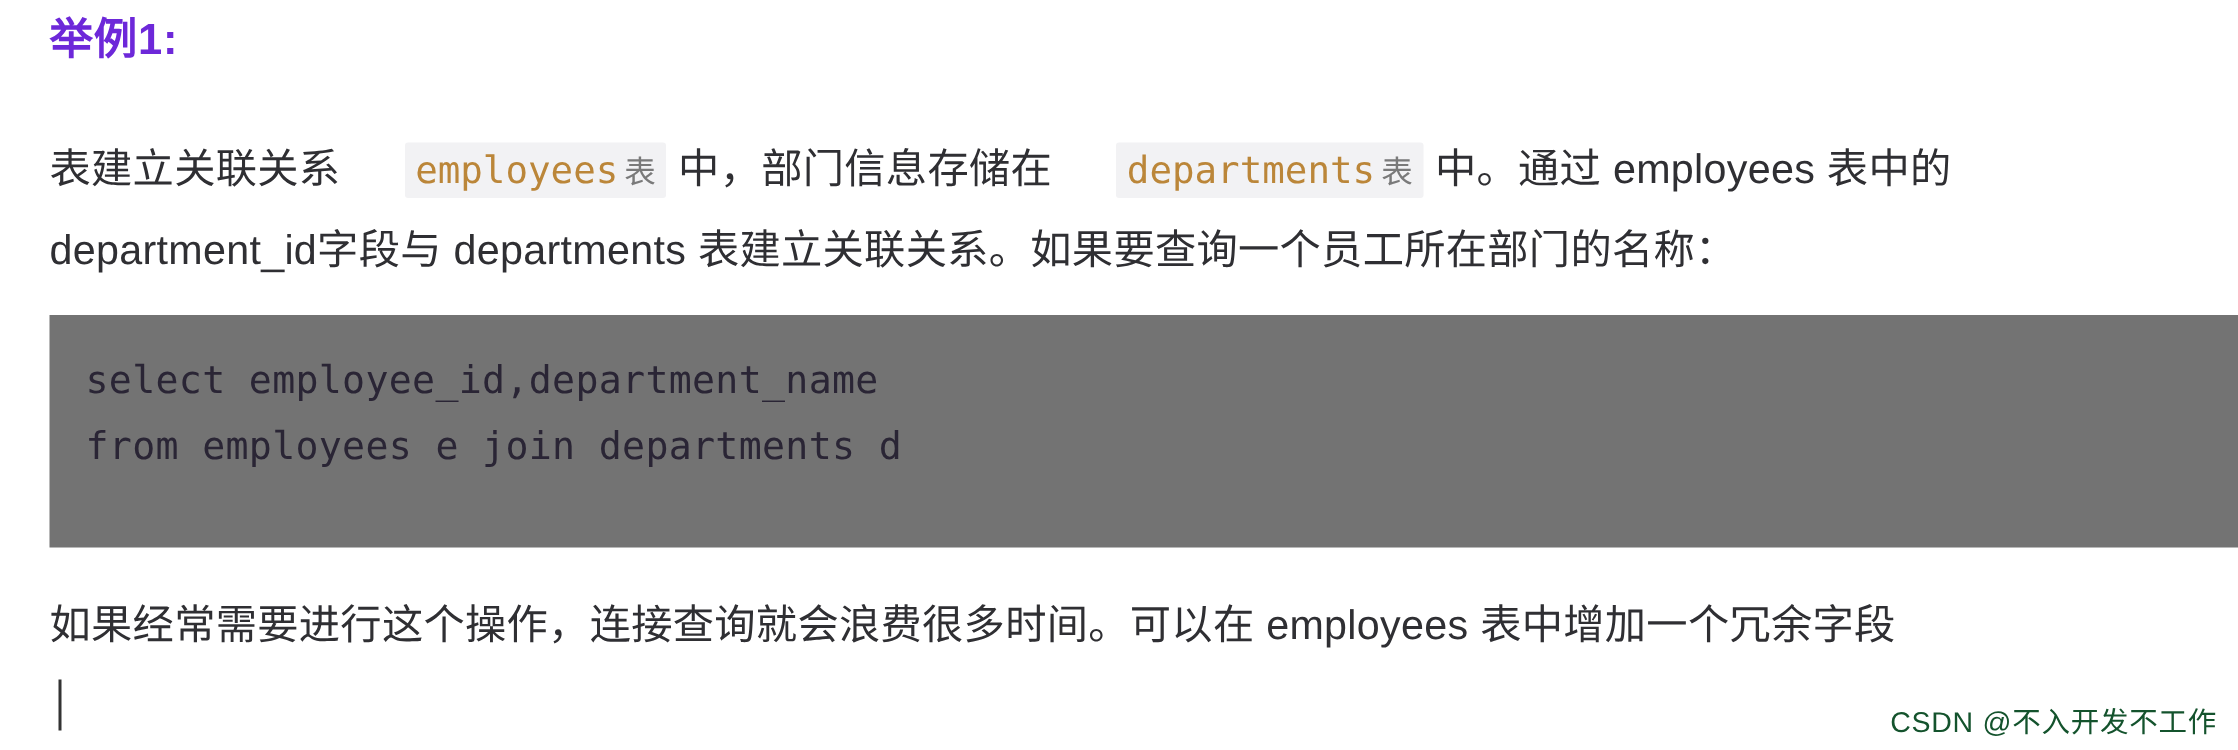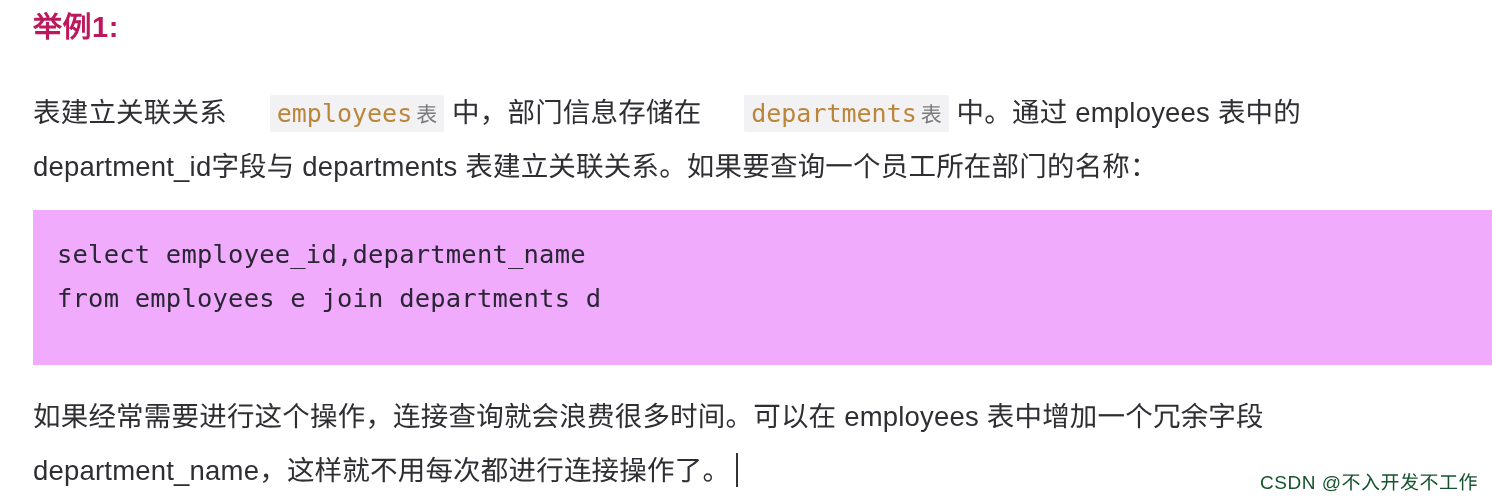--- a/index.html
+++ b/index.html
@@ -27,21 +27,21 @@
   }
 
   
   .section-heading {
     position: absolute;
     left: 33px;
     top: 9px;
     font-size: 29px;
     font-weight: bold;
     letter-spacing: 0.5px;
-    color: #be185d;
+    color: #6d28d9;
     line-height: 1.3;
     white-space: nowrap;
   }
 
   
   .para {
     position: absolute;
     left: 33px;
     font-size: 27.5px;
     line-height: 54px;
@@ -72,21 +72,21 @@
     padding-left: 4px;
   }
 
   
   .code-block {
     position: absolute;
     left: 33px;
     top: 210px;
     width: 1459px;
     height: 155px;
-    background: #f0abfc;
+    background: #737373;
     box-sizing: border-box;
     padding: 22px 0 0 24px;
     overflow: hidden;
   }
   .code-block .code-line {
     font-family: "DejaVu Sans Mono", "Liberation Mono", monospace;
     font-size: 25.5px;
     line-height: 44px;
     color: #2a2535;
     white-space: pre;
@@ -129,18 +129,18 @@
     <span class="line">department_id字段与 departments 表建立关联关系。如果要查询一个员工所在部门的名称：</span>
   </div>
 
   <div class="code-block">
     <div class="code-line">select employee_id,department_name</div>
     <div class="code-line">from employees e join departments d</div>
   </div>
 
   <div class="para" id="closing-paragraph">
     <span class="line">如果经常需要进行这个操作，连接查询就会浪费很多时间。可以在 employees 表中增加一个冗余字段</span>
-    <span class="line"><span>department_name，这样就不用每次都进行连接操作了。</span><span class="text-caret"></span></span>
+    <span class="line"><span class="text-caret"></span></span>
   </div>
 
   <div class="watermark">CSDN @不入开发不工作</div>
 
 </div>
 
 </body></html>

